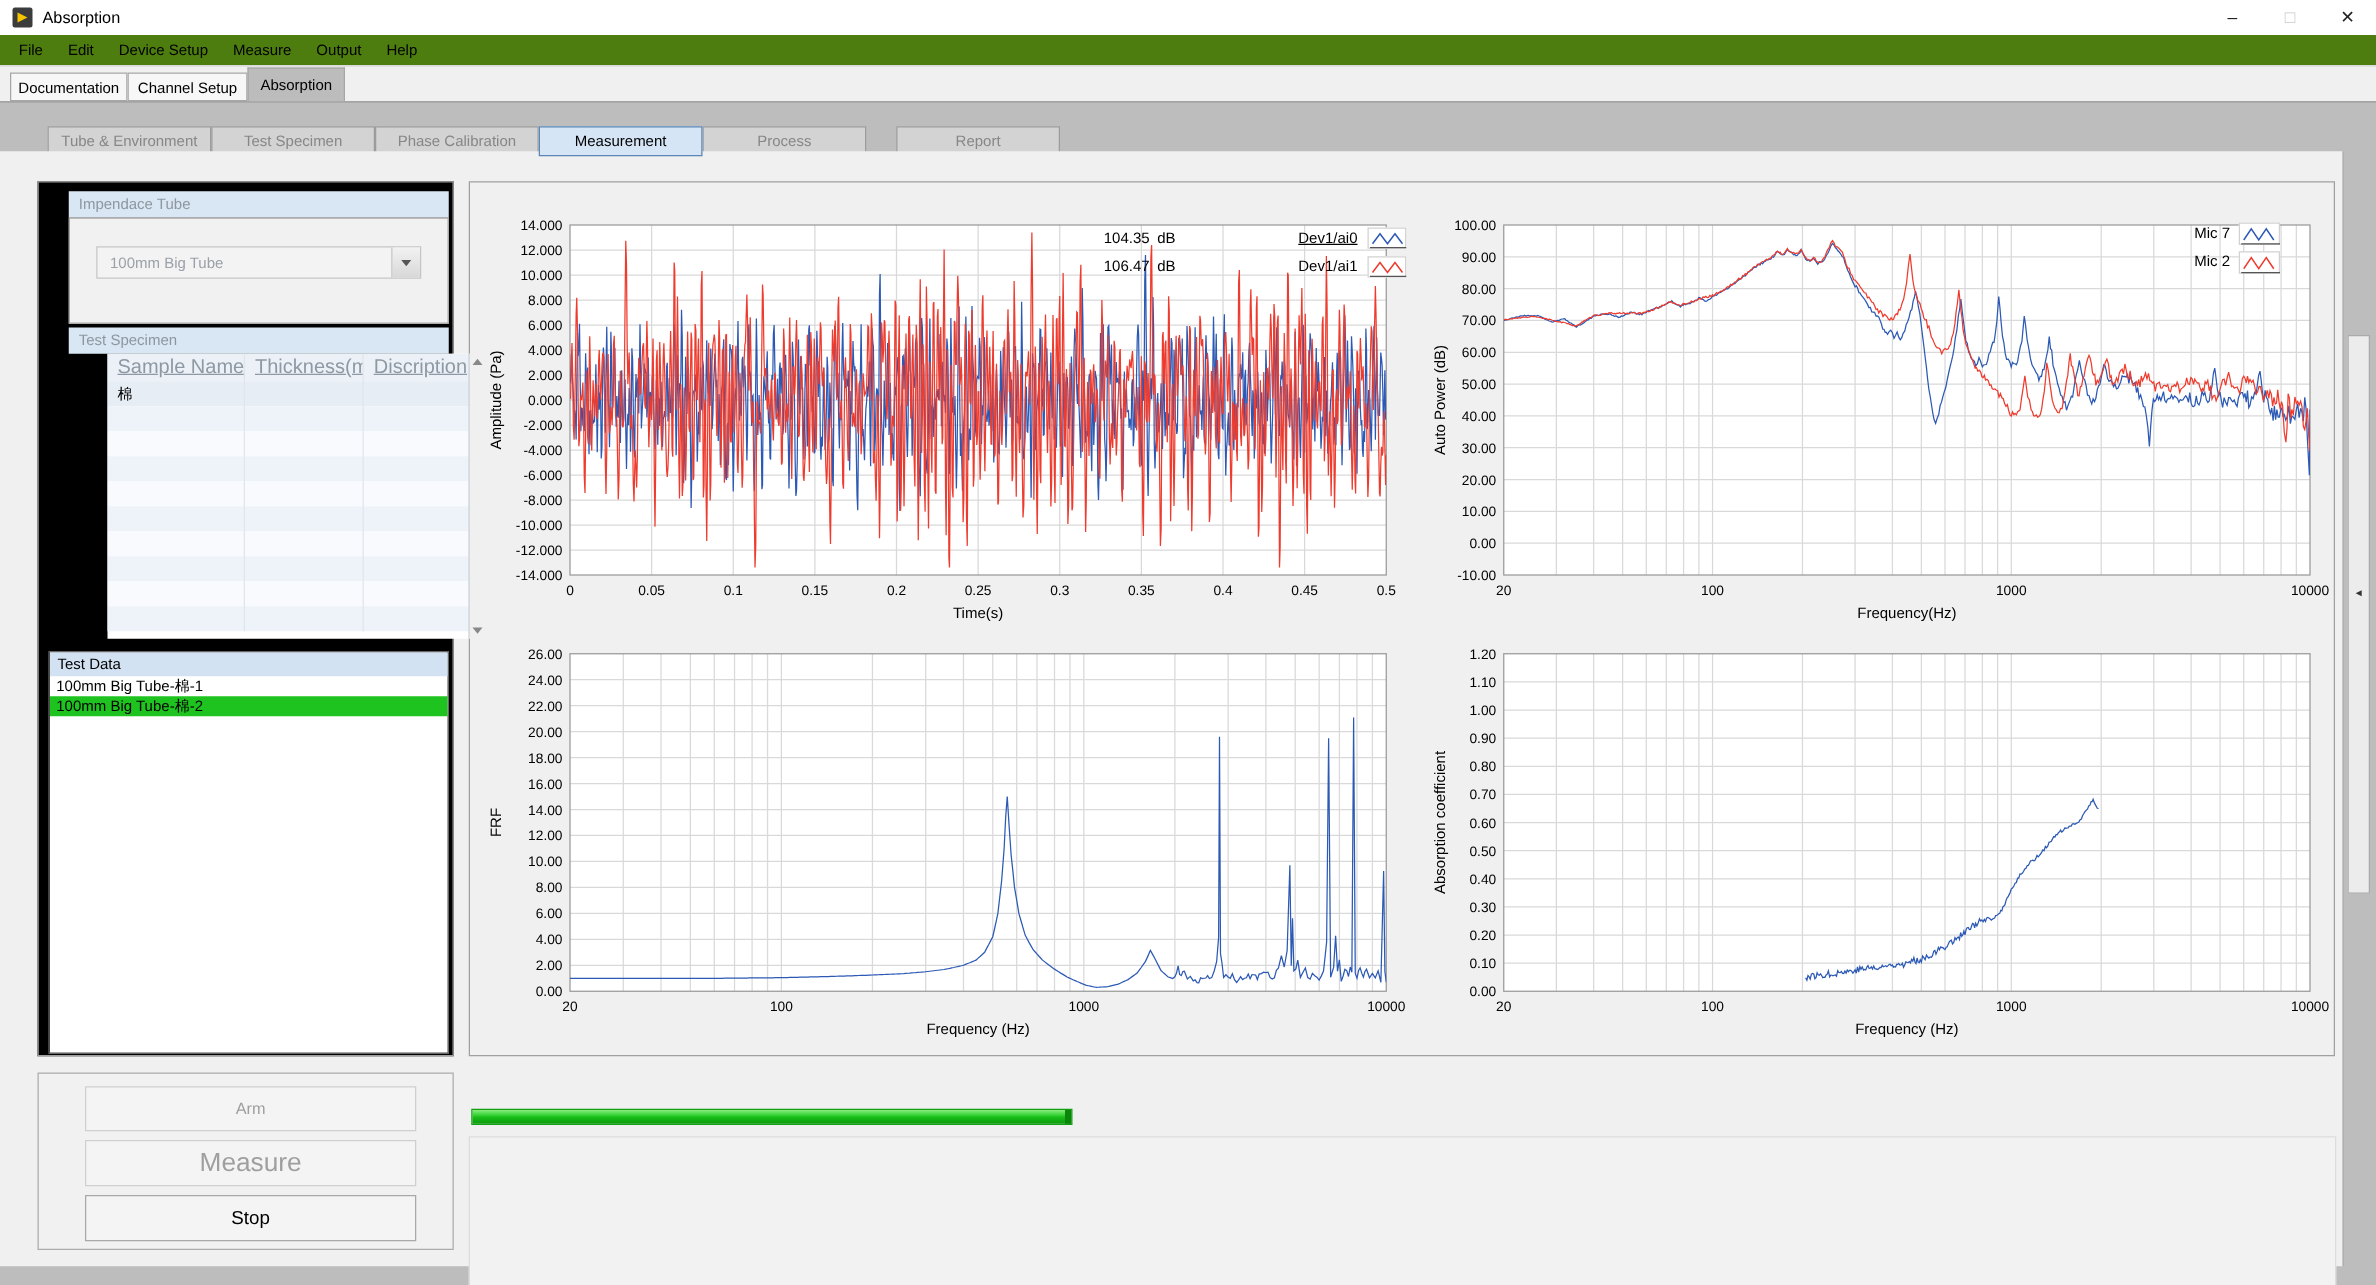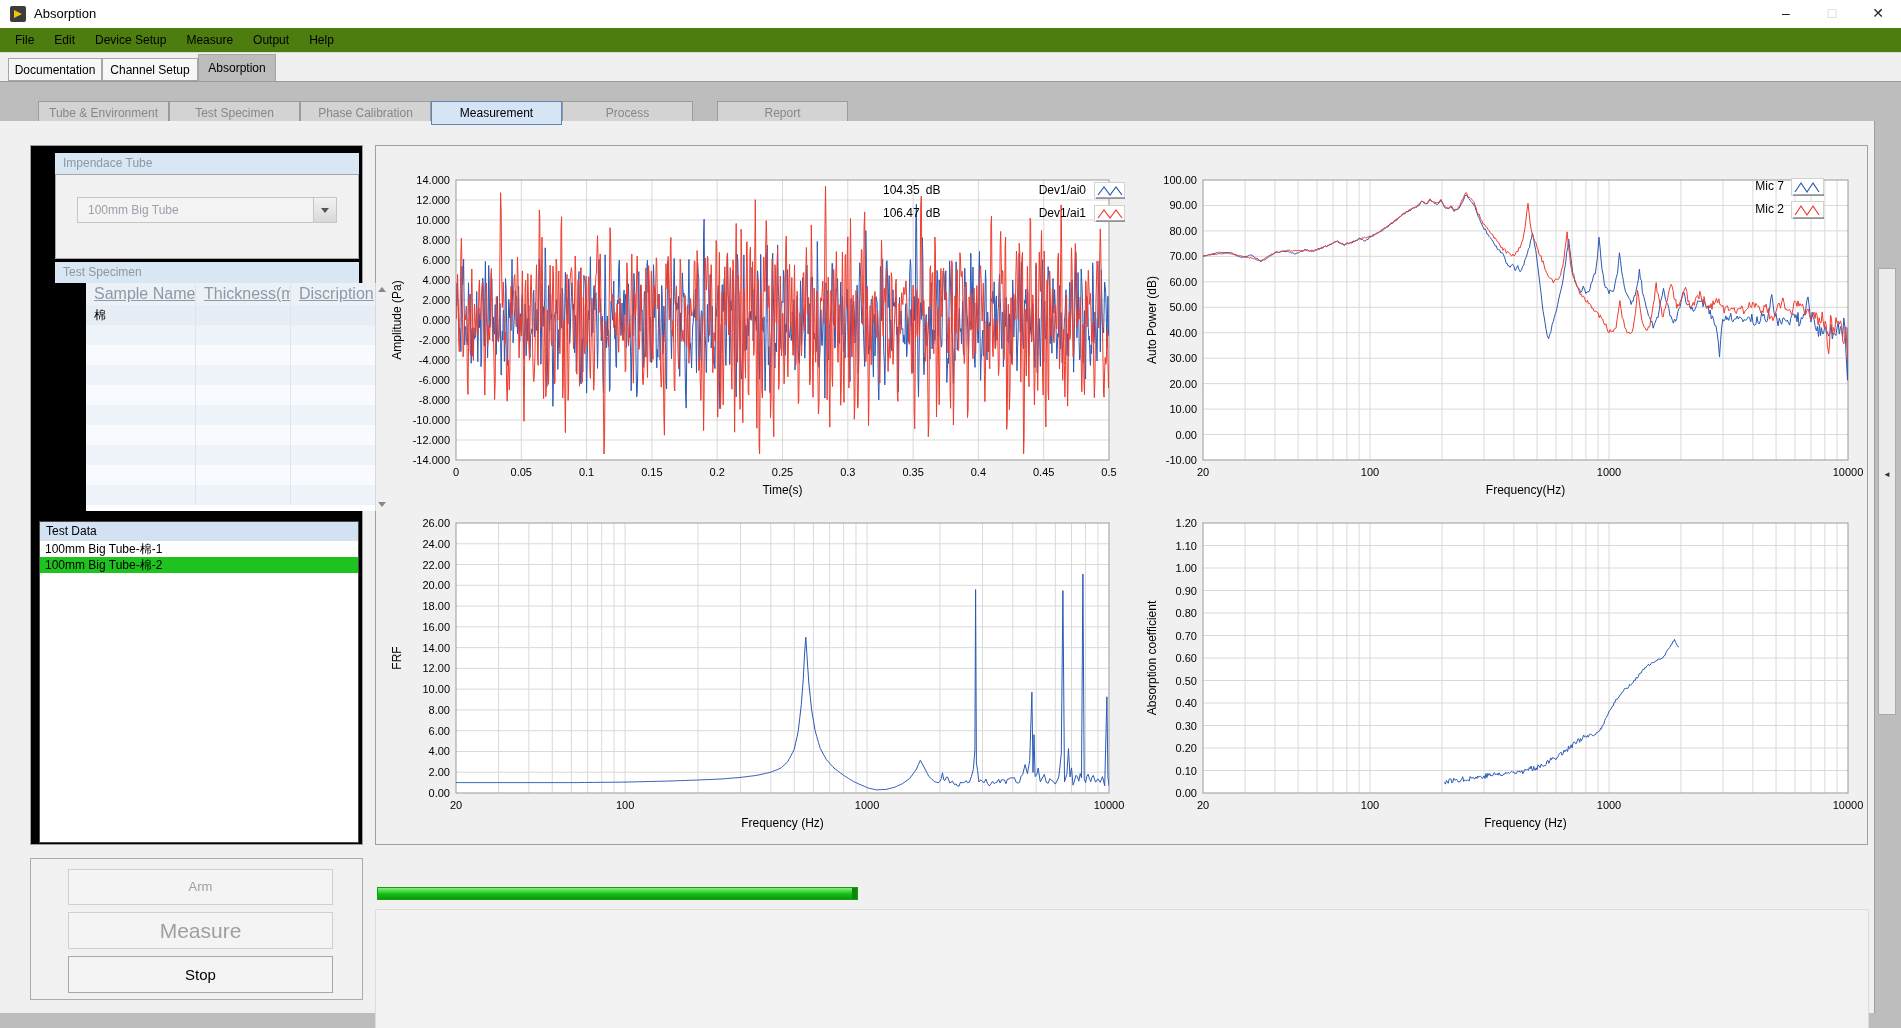--- a/index.html
+++ b/index.html
@@ -241,21 +241,21 @@
             <text x="396.5" y="323" text-anchor="middle" font-size="11" fill="#000">0.25</text>
             <text x="461.80000000000007" y="323" text-anchor="middle" font-size="11" fill="#000">0.3</text>
             <text x="527.1" y="323" text-anchor="middle" font-size="11" fill="#000">0.35</text>
             <text x="592.4" y="323" text-anchor="middle" font-size="11" fill="#000">0.4</text>
             <text x="657.7" y="323" text-anchor="middle" font-size="11" fill="#000">0.45</text>
             <text x="723" y="323" text-anchor="middle" font-size="11" fill="#000">0.5</text>
             <text x="396.5" y="341" text-anchor="middle" font-size="12" fill="#000">Time(s)</text>
             <text transform="translate(15,167) rotate(-90)" text-anchor="middle" font-size="12" fill="#000">Amplitude (Pa)</text>
             <polyline points="70.0,151.6 70.5,152.5 71.1,130.2 71.6,143.2 72.2,153.7 72.7,163.1 73.3,181.6 73.8,175.2 74.4,180.7 74.9,198.6 75.4,156.0 76.0,113.2 76.5,132.0 77.1,125.0 77.6,106.0 78.2,154.9 78.7,192.0 79.3,173.5 79.8,173.7 80.3,186.7 80.9,188.6 81.4,192.0 82.0,162.5 82.5,129.7 83.1,152.0 83.6,159.3 84.1,141.0 84.7,179.7 85.2,210.3 85.8,176.2 86.3,175.2 86.9,203.2 87.4,187.0 88.0,174.7 88.5,185.9 89.0,183.7 89.6,184.2 90.1,169.0 90.7,138.5 91.2,168.5 91.8,208.7 92.3,175.6 92.9,154.8 93.4,174.7 93.9,161.1 94.5,165.7 95.0,213.7 95.6,204.0 96.1,148.3 96.7,125.1 97.2,132.8 97.8,169.8 98.3,193.2 98.8,143.4 99.4,108.4 99.9,146.0 100.5,165.9 101.0,173.3 101.6,204.8 102.1,175.4 102.7,112.4 103.2,130.0 103.7,174.6 104.3,172.6 104.8,152.6 105.4,125.3 105.9,125.6 106.5,175.4 107.0,188.5 107.5,163.9 108.1,179.4 108.6,181.2 109.2,151.6 109.7,177.0 110.3,201.4 110.8,158.2 111.4,143.3 111.9,177.2 112.4,187.4 113.0,181.2 113.5,164.9 114.1,150.5 114.6,189.6 115.2,222.1 115.7,190.1 116.3,178.1 116.8,187.1 117.3,157.4 117.9,164.1 118.4,208.4 119.0,179.6 119.5,125.6 120.1,135.9 120.6,171.1 121.2,203.7 121.7,212.9 122.2,170.0 122.8,146.3 123.3,164.9 123.9,153.4 124.4,149.3 125.0,177.7 125.5,148.2 126.0,106.4 126.6,148.8 127.1,189.8 127.7,176.1 128.2,167.5 128.8,155.5 129.3,137.9 129.9,145.5 130.4,143.5 130.9,145.2 131.5,181.0 132.0,172.6 132.6,133.1 133.1,160.6 133.7,188.7 134.2,160.6 134.8,162.8 135.3,179.1 135.8,150.1 136.4,141.3 136.9,170.2 137.5,190.5 138.0,206.1 138.6,190.0 139.1,150.8 139.7,171.2 140.2,202.7 140.7,172.8 141.3,165.6 141.8,187.8 142.4,161.1 142.9,152.5 143.5,197.5 144.0,204.6 144.6,182.3 145.1,180.1 145.6,175.9 146.2,180.3 146.7,180.1 147.3,140.2 147.8,137.3 148.4,184.1 148.9,175.3 149.4,149.4 150.0,176.1 150.5,177.4 151.1,156.3 151.6,179.7 152.2,180.1 152.7,130.2 153.3,106.1 153.8,118.8 154.3,161.6 154.9,211.2 155.4,185.5 156.0,131.3 156.5,151.0 157.1,173.5 157.6,153.7 158.2,158.7 158.7,146.2 159.2,94.8 159.8,116.8 160.3,199.0 160.9,233.6 161.4,218.0 162.0,172.2 162.5,132.5 163.1,157.1 163.6,178.1 164.1,143.0 164.7,140.8 165.2,166.4 165.8,160.9 166.3,194.6 166.9,253.3 167.4,226.6 167.9,169.6 168.5,161.4 169.0,160.2 169.6,158.8 170.1,160.1 170.7,146.5 171.2,170.8 171.8,216.4 172.3,198.5 172.8,176.4 173.4,194.5 173.9,170.6 174.5,141.1 175.0,172.4 175.6,175.2 176.1,135.3 176.7,140.0 177.2,169.3 177.7,186.6 178.3,190.6 178.8,150.8 179.4,119.3 179.9,150.3 180.5,161.5 181.0,145.3 181.6,171.4 182.1,171.2 182.6,125.9 183.2,144.0 183.7,190.4 184.3,178.4 184.8,155.7 185.4,143.7 185.9,129.8 186.5,144.8 187.0,156.8 187.5,150.9 188.1,182.6 188.6,199.7 189.2,162.2 189.7,173.7 190.3,219.0 190.8,194.5 191.3,158.7 191.9,155.8 192.4,129.5 193.0,118.5 193.5,160.2 194.1,200.7 194.6,229.4 195.2,231.0 195.7,188.2 196.2,185.4 196.8,219.0 197.3,179.8 197.9,122.3 198.4,126.7 199.0,126.8 199.5,135.0 200.1,202.6 200.6,240.1 201.1,211.6 201.7,183.6 202.2,162.5 202.8,157.2 203.3,167.1 203.9,132.4 204.4,103.8 205.0,152.8 205.5,183.4 206.0,163.7 206.6,177.7 207.1,179.8 207.7,134.9 208.2,132.5 208.8,156.9 209.3,145.0 209.9,139.5 210.4,154.5 210.9,177.9 211.5,215.4 212.0,195.0 212.6,116.2 213.1,106.5 213.7,146.2 214.2,145.5 214.7,159.5 215.3,187.7 215.8,164.4 216.4,163.3 216.9,220.3 217.5,239.8 218.0,204.3 218.6,148.4 219.1,101.8 219.6,132.0 220.2,195.0 220.7,184.6 221.3,163.0 221.8,183.1 222.4,176.9 222.9,182.6 223.5,238.3 224.0,235.2 224.5,171.3 225.1,148.1 225.6,153.9 226.2,160.8 226.7,167.2 227.3,140.1 227.8,128.1 228.4,171.6 228.9,185.8 229.4,177.1 230.0,213.5 230.5,214.5 231.1,158.0 231.6,147.0 232.2,150.8 232.7,114.5 233.3,107.1 233.8,135.5 234.3,158.3 234.9,182.5 235.4,176.0 236.0,150.0 236.5,173.8 237.1,186.6 237.6,141.5 238.1,137.1 238.7,161.9 239.2,141.2 239.8,147.6 240.3,194.6 240.9,188.0 241.4,152.4 242.0,138.1 242.5,130.8 243.0,153.0 243.6,184.5 244.1,182.2 244.7,204.2 245.2,237.7 245.8,198.4 246.3,161.6 246.9,182.7 247.4,163.8 247.9,120.4 248.5,132.3 249.0,151.9 249.6,167.2 250.1,213.9 250.7,243.8 251.2,239.8 251.8,215.8 252.3,150.9 252.8,118.6 253.4,168.0 253.9,178.3 254.5,132.1 255.0,137.0 255.6,158.5 256.1,157.1 256.6,191.2 257.2,214.5 257.7,173.5 258.3,138.6 258.8,138.8 259.4,162.8 259.9,204.2 260.5,184.4 261.0,110.9 261.5,107.2 262.1,139.5 262.6,127.6 263.2,140.8 263.7,176.6 264.3,164.4 264.8,167.8 265.4,209.7 265.9,208.5 266.4,173.1 267.0,138.7 267.5,111.7 268.1,134.7 268.6,164.6 269.2,136.1 269.7,140.4 270.3,203.8 270.8,214.8 271.3,196.4 271.9,204.1 272.4,175.6 273.0,141.1 273.5,173.4 274.1,207.0 274.6,197.8 275.2,170.6 275.7,132.4 276.2,141.3 276.8,201.2 277.3,197.4 277.9,153.0 278.4,169.0 279.0,189.1 279.5,189.7 280.0,230.0 280.6,235.9 281.1,160.4 281.7,107.7 282.2,109.3 282.8,130.5 283.3,164.5 283.9,164.4 284.4,145.2 284.9,180.0 285.5,205.8 286.0,177.1 286.6,179.4 287.1,183.3 287.7,126.4 288.2,105.5 288.8,143.4 289.3,151.3 289.8,147.6 290.4,157.3 290.9,149.9 291.5,151.3 292.0,156.2 292.6,143.4 293.1,176.3 293.7,223.4 294.2,192.0 294.7,159.8 295.3,178.3 295.8,156.3 296.4,119.9 296.9,136.1 297.5,144.1 298.0,140.1 298.5,174.4 299.1,212.9 299.6,242.6 300.2,255.1 300.7,203.6 301.3,153.6 301.8,162.0 302.4,141.1 302.9,106.4 303.4,150.3 304.0,196.0 304.5,190.2 305.1,203.9 305.6,215.1 306.2,187.5 306.7,174.0 307.3,168.2 307.8,156.3 308.3,164.4 308.9,152.5 309.4,136.2 310.0,189.0 310.5,219.9 311.1,154.3 311.6,109.7 312.2,120.4 312.7,124.2 313.2,157.8 313.8,207.8 314.3,196.9 314.9,165.4 315.4,157.7 316.0,159.2 316.5,179.1 317.1,163.3 317.6,82.1 318.1,66.2 318.7,142.1 319.2,182.7 319.8,196.0 320.3,219.6 320.9,190.6 321.4,151.4 321.9,172.8 322.5,189.1 323.0,170.2 323.6,147.1 324.1,121.5 324.7,139.9 325.2,195.0 325.8,184.8 326.3,153.4 326.8,189.1 327.4,210.4 327.9,193.6 328.5,212.8 329.0,215.6 329.6,170.0 330.1,156.4 330.7,163.1 331.2,149.2 331.7,141.1 332.3,132.7 332.8,149.8 333.4,226.5 333.9,255.8 334.5,198.4 335.0,172.0 335.6,169.4 336.1,132.3 336.6,131.6 337.2,158.5 337.7,137.3 338.3,125.6 338.8,161.9 339.4,195.2 339.9,212.5 340.5,184.5 341.0,112.5 341.5,101.7 342.1,142.8 342.6,145.4 343.2,164.0 343.7,211.5 344.3,190.1 344.8,147.6 345.3,157.3 345.9,151.3 346.4,121.6 347.0,117.2 347.5,121.6 348.1,151.2 348.6,205.3 349.2,219.8 349.7,226.2 350.2,243.9 350.8,184.8 351.3,101.4 351.9,109.5 352.4,138.1 353.0,138.3 353.5,173.1 354.1,207.8 354.6,207.2 355.1,219.4 355.7,225.9 356.2,207.5 356.8,189.9 357.3,142.4 357.9,101.9 358.4,150.9 359.0,198.1 359.5,172.3 360.0,172.7 360.6,196.6 361.1,174.3 361.7,165.3 362.2,182.8 362.8,169.9 363.3,159.6 363.9,164.8 364.4,158.3 364.9,166.8 365.5,159.4 366.0,114.3 366.6,130.2 367.1,187.9 367.7,169.1 368.2,136.5 368.7,160.3 369.3,168.1 369.8,163.2 370.4,177.3 370.9,155.0 371.5,117.8 372.0,123.7 372.6,151.0 373.1,197.7 373.6,226.1 374.2,161.9 374.7,101.4 375.3,142.1 375.8,177.1 376.4,165.1 376.9,177.4 377.5,179.1 378.0,163.8 378.5,200.3 379.1,237.7 379.6,213.9 380.2,162.4 380.7,103.8 381.3,92.2 381.8,165.6 382.4,211.8 382.9,193.7 383.4,214.6 384.0,239.8 384.5,204.3 385.1,184.1 385.6,177.0 386.2,126.2 386.7,100.3 387.2,130.2 387.8,165.2 388.3,202.8 388.9,215.1 389.4,189.9 390.0,197.2 390.5,199.0 391.1,128.4 391.6,91.9 392.1,129.8 392.7,143.5 393.2,154.8 393.8,196.6 394.3,191.7 394.9,155.9 395.4,150.5 396.0,148.3 396.5,149.3 397.0,149.7 397.6,117.3 398.1,124.3 398.7,191.8 399.2,202.4 399.8,171.2 400.3,179.3 400.9,161.7 401.4,116.7 401.9,135.9 402.5,175.3 403.0,180.0 403.6,184.6 404.1,178.4 404.7,168.9 405.2,187.5 405.8,180.7 406.3,159.1 406.8,187.8 407.4,191.9 407.9,146.8 408.5,166.6 409.0,217.0 409.6,200.5 410.1,172.5 410.6,162.1 411.2,142.7 411.7,157.9 412.3,196.6 412.8,207.7 413.4,210.5 413.9,184.0 414.5,127.8 415.0,142.9 415.5,192.1 416.1,160.1 416.6,124.8 417.2,154.3 417.7,172.2 418.3,181.8 418.8,205.2 419.4,182.0 419.9,134.8 420.4,116.7 421.0,112.3 421.5,141.1 422.1,180.9 422.6,160.1 423.2,150.6 423.7,202.8 424.3,198.2 424.8,136.7 425.3,124.7 425.9,128.5 426.4,123.9 427.0,158.0 427.5,185.6 428.1,179.9 428.6,185.6 429.2,186.3 429.7,185.4 430.2,198.6 430.8,153.6 431.3,88.5 431.9,131.7 432.4,209.4 433.0,214.4 433.5,206.7 434.0,196.5 434.6,156.6 435.1,156.8 435.7,192.1 436.2,192.6 436.8,176.1 437.3,155.0 437.9,146.7 438.4,204.7 438.9,245.1 439.5,181.9 440.0,129.7 440.6,140.9 441.1,137.6 441.7,153.0 442.2,205.6 442.8,207.1 443.3,175.9 443.8,170.9 444.4,164.1 444.9,159.1 445.5,151.0 446.0,110.3 446.6,110.7 447.1,167.1 447.7,171.9 448.2,157.8 448.7,195.1 449.3,194.7 449.8,145.5 450.4,136.5 450.9,137.6 451.5,125.6 452.0,145.9 452.5,169.5 453.1,179.1 453.6,190.3 454.2,160.5 454.7,129.1 455.3,166.1 455.8,181.6 456.4,143.5 456.9,159.5 457.4,198.5 458.0,187.8 458.5,190.1 459.1,205.1 459.6,178.9 460.2,152.5 460.7,141.0 461.3,136.3 461.8,173.6 462.3,204.1 462.9,190.2 463.4,208.9 464.0,228.5 464.5,174.0 465.1,145.5 465.6,182.4 466.2,180.5 466.7,152.9 467.2,152.5 467.8,148.5 468.3,159.0 468.9,190.0 469.4,187.0 470.0,174.7 470.5,166.9 471.1,132.2 471.6,146.7 472.1,219.8 472.7,208.1 473.2,129.7 473.8,109.8 474.3,117.5 474.9,123.0 475.4,157.1 475.9,170.2 476.5,154.3 477.0,165.7 477.6,182.8 478.1,198.2 478.7,213.4 479.2,156.1 479.8,77.5 480.3,103.0 480.8,156.1 481.4,153.4 481.9,170.6 482.5,201.1 483.0,192.2 483.6,192.3 484.1,196.2 484.7,166.4 485.2,148.2 485.7,146.1 486.3,152.5 486.8,202.6 487.4,223.9 487.9,169.8 488.5,161.0 489.0,203.0 489.6,182.2 490.1,143.7 490.6,147.3 491.2,149.7 491.7,175.5 492.3,233.4 492.8,246.9 493.4,217.1 493.9,170.8 494.4,113.5 495.0,119.0 495.5,167.6 496.1,142.5 496.6,106.4 497.2,153.4 497.7,197.7 498.3,209.0 498.8,231.9 499.3,209.8 499.9,141.1 500.4,108.7 501.0,107.6 501.5,124.3 502.1,154.5 502.6,140.1 503.2,122.6 503.7,171.2 504.2,194.8 504.8,166.9 505.3,183.3 505.9,198.2 506.4,154.1 507.0,136.7 507.5,153.2 508.1,149.4 508.6,152.1 509.1,154.3 509.7,143.8 510.2,164.7 510.8,182.0 511.3,173.9 511.9,210.9 512.4,238.7 513.0,180.2 513.5,144.3 514.0,171.7 514.6,168.9 515.1,158.0 515.7,176.3 516.2,176.3 516.8,175.6 517.3,189.4 517.8,182.0 518.4,184.6 518.9,191.2 519.5,153.8 520.0,150.5 520.6,203.9 521.1,198.5 521.7,164.7 522.2,187.4 522.7,189.2 523.3,142.6 523.8,117.5 524.4,106.6 524.9,114.7 525.5,164.3 526.0,196.3 526.6,205.6 527.1,219.6 527.6,185.9 528.2,143.5 528.7,167.5 529.3,156.0 529.8,71.5 530.4,51.1 530.9,107.4 531.5,164.5 532.0,222.8 532.5,243.8 533.1,203.0 533.6,171.8 534.2,159.6 534.7,149.6 535.3,166.4 535.8,148.2 536.4,84.7 536.9,110.3 537.4,202.2 538.0,221.7 538.5,203.4 539.1,198.5 539.6,170.9 540.2,161.5 540.7,189.3 541.2,192.9 541.8,184.2 542.3,176.6 542.9,153.7 543.4,171.5 544.0,206.1 544.5,164.6 545.1,129.5 545.6,175.1 546.1,195.9 546.7,176.6 547.2,188.1 547.8,191.1 548.3,177.4 548.9,187.4 549.4,180.6 550.0,154.1 550.5,141.5 551.0,117.4 551.6,121.5 552.1,181.9 552.7,183.3 553.2,126.8 553.8,140.9 554.3,185.2 554.9,186.3 555.4,194.2 555.9,191.4 556.5,144.7 557.0,118.3 557.6,119.3 558.1,123.3 558.7,146.7 559.2,143.3 559.8,117.8 560.3,165.6 560.8,229.5 561.4,216.4 561.9,205.3 562.5,210.4 563.0,156.6 563.6,107.9 564.1,118.9 564.6,134.8 565.2,155.3 565.7,179.8 566.3,179.9 566.8,200.7 567.4,230.5 567.9,207.7 568.5,195.3 569.0,207.6 569.5,155.5 570.1,108.8 570.6,155.3 571.2,196.8 571.7,189.2 572.3,185.0 572.8,169.0 573.4,155.3 573.9,174.5 574.4,178.6 575.0,175.5 575.5,191.0 576.1,168.5 576.6,148.1 577.2,195.2 577.7,201.5 578.3,134.3 578.8,115.2 579.3,134.1 579.9,129.2 580.4,140.9 581.0,161.3 581.5,167.1 582.1,191.2 582.6,199.4 583.1,173.9 583.7,168.8 584.2,147.2 584.8,100.2 585.3,127.3 585.9,176.4 586.4,141.5 587.0,114.0 587.5,154.5 588.0,189.6 588.6,210.5 589.1,214.4 589.7,173.7 590.2,149.8 590.8,164.3 591.3,170.6 591.9,189.4 592.4,190.0 592.9,119.8 593.5,98.4 594.0,181.8 594.6,227.4 595.1,207.9 595.7,200.3 596.2,186.4 596.8,177.0 597.3,202.7 597.8,203.1 598.4,171.6 598.9,147.4 599.5,117.0 600.0,128.6 600.6,199.1 601.1,206.9 601.7,159.1 602.2,174.2 602.7,198.8 603.3,173.9 603.8,169.1 604.4,172.9 604.9,149.9 605.5,145.8 606.0,148.1 606.5,138.5 607.1,150.5 607.6,147.0 608.2,128.8 608.7,168.1 609.3,195.2 609.8,148.9 610.4,142.9 610.9,187.1 611.4,181.1 612.0,158.4 612.5,153.0 613.1,128.4 613.6,121.4 614.2,144.7 614.7,157.9 615.3,182.7 615.8,195.7 616.3,159.2 616.9,163.6 617.4,213.9 618.0,196.1 618.5,158.0 619.1,173.8 619.6,168.7 620.2,144.5 620.7,164.4 621.2,185.1 621.8,187.6 622.3,189.6 622.9,166.4 623.4,160.9 624.0,200.0 624.5,202.3 625.0,186.4 625.6,209.9 626.1,188.3 626.7,127.1 627.2,142.8 627.8,184.0 628.3,168.8 628.9,148.2 629.4,140.6 629.9,146.5 630.5,192.3 631.0,217.8 631.6,194.9 632.1,180.0 632.7,146.6 633.2,100.3 633.8,134.0 634.3,178.7 634.8,136.4 635.4,108.9 635.9,147.6 636.5,175.2 637.0,190.8 637.6,195.8 638.1,164.1 638.7,147.2 639.2,150.5 639.7,136.3 640.3,149.1 640.8,168.6 641.4,135.6 641.9,140.3 642.5,204.6 643.0,200.9 643.6,154.5 644.1,161.5 644.6,178.8 645.2,182.3 645.7,188.9 646.3,166.7 646.8,150.6 647.4,176.8 647.9,189.3 648.4,197.6 649.0,214.5 649.5,165.6 650.1,112.4 650.6,165.0 651.2,219.8 651.7,194.6 652.3,170.9 652.8,165.8 653.3,165.6 653.9,198.6 654.4,213.4 655.0,179.9 655.5,150.1 656.1,118.3 656.6,106.8 657.2,170.5 657.7,208.9 658.2,159.8 658.8,148.1 659.3,185.9 659.9,181.6 660.4,169.8 661.0,169.2 661.5,136.4 662.1,113.6 662.6,119.9 663.1,127.5 663.7,162.6 664.2,190.6 664.8,165.5 665.3,169.5 665.9,200.2 666.4,162.0 667.0,125.5 667.5,155.7 668.0,160.1 668.6,136.6 669.1,149.0 669.7,165.1 670.2,180.7 670.8,206.0 671.3,196.2 671.8,180.5 672.4,184.1 672.9,150.9 673.5,132.7 674.0,183.8 674.6,195.9 675.1,159.5 675.7,179.7 676.2,209.8 676.7,194.0 677.3,188.8 677.8,186.7 678.4,167.9 678.9,164.0 679.5,149.5 680.0,136.8 680.6,178.1 681.1,202.5 681.6,180.8 682.2,196.5 682.7,203.1 683.3,144.8 683.8,129.3 684.4,167.6 684.9,161.6 685.5,134.6 686.0,127.1 686.5,133.9 687.1,180.5 687.6,219.2 688.2,190.5 688.7,159.6 689.3,140.2 689.8,99.3 690.4,118.5 690.9,184.8 691.4,167.5 692.0,119.5 692.5,145.7 693.1,188.6 693.6,207.0 694.2,204.4 694.7,155.8 695.2,116.0 695.8,128.5 696.3,140.8 696.9,166.2 697.4,209.7 698.0,188.8 698.5,157.6 699.1,205.1 699.6,226.0 700.1,171.6 700.7,143.5 701.2,146.5 701.8,149.4 702.3,174.5 702.9,187.1 703.4,183.1 704.0,206.9 704.5,212.5 705.0,191.9 705.6,200.6 706.1,176.4 706.7,109.8 707.2,126.4 707.8,190.4 708.3,184.0 708.9,159.1 709.4,162.9 709.9,167.6 710.5,191.9 711.0,208.0 711.6,173.7 712.1,144.5 712.7,128.6 713.2,107.8 713.7,147.0 714.3,198.8 714.8,157.4 715.4,116.9 715.9,155.4 716.5,179.6 717.0,175.1 717.6,179.8 718.1,156.9 718.6,129.0 719.2,134.1 719.7,139.4 720.3,161.8 720.8,194.9 721.4,168.0 721.9,143.2 722.5,181.6 723.0,182.9" fill="none" stroke="#2b59b5" stroke-width="1" clip-path="url(#clip-chart-time)"></polyline>
             <polyline points="70.0,165.0 70.5,165.5 71.1,134.8 71.6,121.4 72.2,149.4 72.7,188.2 73.3,198.7 73.8,175.4 74.4,135.7 74.9,98.6 75.4,85.2 76.0,112.4 76.5,166.6 77.1,203.9 77.6,198.1 78.2,172.7 78.7,163.4 79.3,166.9 79.8,160.2 80.3,153.0 80.9,178.7 81.4,227.7 82.0,241.4 82.5,194.5 83.1,143.3 83.6,151.5 84.1,196.7 84.7,202.2 85.2,152.1 85.8,116.0 86.3,145.4 86.9,199.0 87.4,207.4 88.0,172.2 88.5,151.2 89.0,166.3 89.6,180.2 90.1,167.3 90.7,153.8 91.2,166.2 91.8,182.3 92.3,168.0 92.9,135.8 93.4,127.0 93.9,148.9 94.5,166.6 95.0,158.2 95.6,139.5 96.1,130.3 96.7,129.7 97.2,138.1 97.8,169.9 98.3,219.3 98.8,242.1 99.4,207.0 99.9,148.2 100.5,130.2 101.0,162.7 101.6,193.6 102.1,188.3 102.7,172.7 103.2,178.7 103.7,186.9 104.3,162.9 104.8,122.6 105.4,115.6 105.9,149.4 106.5,179.4 107.0,180.5 107.5,183.4 108.1,215.5 108.6,246.5 109.2,230.3 109.7,177.5 110.3,143.6 110.8,153.1 111.4,177.2 111.9,187.7 112.4,188.9 113.0,183.3 113.5,149.8 114.1,85.8 114.6,39.7 115.2,59.0 115.7,120.0 116.3,154.4 116.8,141.7 117.3,129.1 117.9,153.3 118.4,186.8 119.0,190.2 119.5,179.0 120.1,195.0 120.6,233.6 121.2,248.2 121.7,225.6 122.2,207.2 122.8,221.3 123.3,236.9 123.9,212.3 124.4,161.3 125.0,133.3 125.5,144.0 126.0,162.3 126.6,161.8 127.1,148.3 127.7,135.2 128.2,124.3 128.8,121.6 129.3,140.5 129.9,170.8 130.4,174.0 130.9,136.7 131.5,103.9 132.0,124.6 132.6,179.6 133.1,204.8 133.7,183.3 134.2,163.6 134.8,175.8 135.3,183.0 135.8,150.0 136.4,117.9 136.9,152.4 137.5,234.4 138.0,268.3 138.6,211.3 139.1,135.3 139.7,127.3 140.2,173.1 140.7,190.6 141.3,153.2 141.8,120.6 142.4,143.9 142.9,193.5 143.5,207.3 144.0,173.7 144.6,133.5 145.1,121.7 145.6,138.3 146.2,168.4 146.7,200.5 147.3,223.2 147.8,228.6 148.4,220.3 148.9,204.1 149.4,174.6 150.0,133.0 150.5,111.8 151.1,145.0 151.6,205.0 152.2,212.4 152.7,137.4 153.3,57.0 153.8,63.9 154.3,138.9 154.9,174.7 155.4,128.7 156.0,84.2 156.5,126.9 157.1,216.7 157.6,245.7 158.2,194.4 158.7,154.5 159.2,189.0 159.8,243.7 160.3,236.2 160.9,179.6 161.4,157.1 162.0,196.1 162.5,231.4 163.1,203.1 163.6,139.1 164.1,112.2 164.7,144.5 165.2,188.9 165.8,192.6 166.3,152.8 166.9,113.1 167.4,118.9 167.9,174.4 168.5,231.0 169.0,228.9 169.6,165.0 170.1,106.2 170.7,111.5 171.2,155.9 171.8,166.9 172.3,132.2 172.8,117.9 173.4,161.7 173.9,200.7 174.5,159.5 175.0,75.5 175.6,63.8 176.1,155.3 176.7,245.0 177.2,235.6 177.7,171.2 178.3,166.7 178.8,237.5 179.4,279.7 179.9,224.1 180.5,135.6 181.0,121.3 181.6,188.4 182.1,247.4 182.6,235.0 183.2,178.2 183.7,135.6 184.3,123.0 184.8,119.6 185.4,114.7 185.9,118.9 186.5,141.4 187.0,174.2 187.5,195.7 188.1,184.5 188.6,141.0 189.2,103.0 189.7,118.0 190.3,180.5 190.8,221.2 191.3,189.2 191.9,128.2 192.4,126.1 193.0,191.4 193.5,233.2 194.1,187.9 194.6,114.9 195.2,114.7 195.7,185.6 196.2,229.3 196.8,194.3 197.3,144.5 197.9,154.7 198.4,199.7 199.0,200.9 199.5,151.4 200.1,123.1 200.6,154.3 201.1,193.1 201.7,179.3 202.2,133.7 202.8,123.6 203.3,167.8 203.9,217.5 204.4,225.4 205.0,194.8 205.5,159.2 206.0,145.2 206.6,162.8 207.1,204.0 207.7,237.2 208.2,228.0 208.8,179.6 209.3,135.3 209.9,122.8 210.4,120.5 210.9,100.9 211.5,82.7 212.0,102.7 212.6,146.9 213.1,159.5 213.7,125.7 214.2,100.8 214.7,129.0 215.3,176.4 215.8,185.4 216.4,168.1 216.9,189.4 217.5,261.0 218.0,301.0 218.6,283.7 219.1,211.1 219.6,168.0 220.2,172.2 220.7,184.9 221.3,184.2 221.8,186.6 222.4,193.7 222.9,174.5 223.5,119.8 224.0,74.7 224.5,82.8 225.1,124.8 225.6,148.4 226.2,142.8 226.7,141.5 227.3,160.4 227.8,174.5 228.4,167.1 228.9,159.4 229.4,170.8 230.0,182.3 230.5,169.8 231.1,150.5 231.6,159.6 232.2,190.2 232.7,199.3 233.3,172.3 233.8,145.2 234.3,149.5 234.9,170.5 235.4,179.6 236.0,178.7 236.5,184.0 237.1,187.8 237.6,174.7 238.1,162.3 238.7,181.9 239.2,218.7 239.8,216.9 240.3,160.9 240.9,109.8 241.4,120.6 242.0,170.0 242.5,193.1 243.0,178.2 243.6,169.9 244.1,184.3 244.7,179.8 245.2,134.9 245.8,101.0 246.3,133.8 246.9,204.3 247.4,230.1 247.9,188.3 248.5,140.8 249.0,140.7 249.6,163.0 250.1,154.9 250.7,118.7 251.2,103.1 251.8,130.5 252.3,173.0 252.8,196.6 253.4,194.9 253.9,176.1 254.5,149.0 255.0,131.7 255.6,147.0 256.1,190.9 256.6,227.2 257.2,231.7 257.7,219.4 258.3,209.9 258.8,190.7 259.4,148.0 259.9,114.9 260.5,138.9 261.0,202.1 261.5,224.6 262.1,172.2 262.6,112.7 263.2,125.6 263.7,188.3 264.3,209.0 264.8,160.9 265.4,117.9 265.9,143.1 266.4,198.1 267.0,206.3 267.5,163.6 268.1,132.6 268.6,142.6 269.2,154.3 269.7,133.3 270.3,104.8 270.8,109.5 271.3,139.7 271.9,155.9 272.4,147.3 273.0,141.2 273.5,158.3 274.1,190.1 274.6,219.1 275.2,234.2 275.7,227.0 276.2,199.5 276.8,181.6 277.3,208.3 277.9,263.9 278.4,282.2 279.0,226.6 279.5,145.1 280.0,110.7 280.6,127.1 281.1,136.1 281.7,113.8 282.2,103.4 282.8,135.3 283.3,166.8 283.9,144.8 284.4,93.1 284.9,84.4 285.5,134.3 286.0,181.3 286.6,181.0 287.1,167.5 287.7,190.5 288.2,233.3 288.8,238.0 289.3,192.3 289.8,143.9 290.4,132.8 290.9,150.7 291.5,174.7 292.0,198.9 292.6,215.7 293.1,200.9 293.7,150.2 294.2,106.2 294.7,113.7 295.3,158.6 295.8,188.3 296.4,184.1 296.9,177.2 297.5,186.8 298.0,188.7 298.5,164.3 299.1,142.5 299.6,158.0 300.2,191.5 300.7,194.4 301.3,164.7 301.8,151.9 302.4,179.9 302.9,210.3 303.4,200.3 304.0,164.2 304.5,145.6 305.1,153.7 305.6,163.1 306.2,161.9 306.7,160.6 307.3,157.6 307.8,136.7 308.3,107.8 308.9,108.6 309.4,144.9 310.0,167.6 310.5,139.2 311.1,97.6 311.6,108.6 312.2,170.7 312.7,217.6 313.2,216.1 313.8,207.5 314.3,229.0 314.9,247.5 315.4,215.8 316.0,162.5 316.5,164.0 317.1,229.9 317.6,277.6 318.1,240.2 318.7,154.2 319.2,105.0 319.8,116.1 320.3,137.0 320.9,126.7 321.4,103.2 321.9,104.7 322.5,136.0 323.0,170.5 323.6,182.3 324.1,164.0 324.7,129.6 325.2,111.7 325.8,136.9 326.3,189.5 326.8,219.6 327.4,204.4 327.9,179.6 328.5,182.5 329.0,188.1 329.6,148.5 330.1,87.5 330.7,91.3 331.2,183.1 331.7,264.2 332.3,234.2 332.8,134.2 333.4,99.3 333.9,174.7 334.5,255.5 335.0,237.3 335.6,159.6 336.1,139.3 336.6,201.7 337.2,251.9 337.7,216.2 338.3,140.3 338.8,113.8 339.4,147.1 339.9,172.0 340.5,145.5 341.0,102.6 341.5,99.9 342.1,142.2 342.6,181.9 343.2,177.1 343.7,137.4 344.3,114.6 344.8,148.4 345.3,213.7 345.9,236.2 346.4,179.3 347.0,106.9 347.5,118.2 348.1,214.7 348.6,279.2 349.2,221.6 349.7,105.8 350.2,70.5 350.8,143.5 351.3,209.3 351.9,180.7 352.4,122.7 353.0,146.6 353.5,234.0 354.1,256.3 354.6,166.2 355.1,76.2 355.7,106.0 356.2,217.1 356.8,269.7 357.3,211.7 357.9,136.3 358.4,142.5 359.0,205.6 359.5,225.2 360.0,163.8 360.6,90.0 361.1,88.7 361.7,163.9 362.2,239.6 362.8,242.0 363.3,171.7 363.9,100.4 364.4,94.3 364.9,140.8 365.5,167.3 366.0,138.9 366.6,108.6 367.1,140.4 367.7,202.4 368.2,197.4 368.7,108.3 369.3,46.7 369.8,109.9 370.4,235.9 370.9,275.2 371.5,195.1 372.0,126.6 372.6,180.9 373.1,292.9 373.6,301.0 374.2,221.5 374.7,138.8 375.3,162.8 375.8,236.9 376.4,245.0 376.9,171.2 377.5,103.9 378.0,104.9 378.5,138.4 379.1,138.3 379.6,98.3 380.2,67.6 380.7,81.7 381.3,124.8 381.8,154.9 382.4,150.0 382.9,132.7 383.4,148.4 384.0,210.0 384.5,264.8 385.1,244.3 385.6,158.3 386.2,106.1 386.7,159.7 387.2,260.6 387.8,283.7 388.3,199.3 388.9,111.6 389.4,114.6 390.0,168.2 390.5,170.4 391.1,114.3 391.6,95.0 392.1,161.0 392.7,236.4 393.2,228.5 393.8,158.1 394.3,123.0 394.9,159.1 395.4,202.9 396.0,195.0 396.5,160.5 397.0,160.4 397.6,201.1 398.1,230.8 398.7,208.6 399.2,147.1 399.8,91.8 400.3,83.2 400.9,130.0 401.4,197.0 401.9,223.9 402.5,184.5 403.0,124.1 403.6,111.4 404.1,149.8 404.7,175.2 405.2,151.3 405.8,124.5 406.3,150.7 406.8,202.0 407.4,202.3 407.9,145.5 408.5,111.9 409.0,152.7 409.6,212.4 410.1,209.6 410.6,156.1 411.2,138.1 411.7,190.6 412.3,250.6 412.8,248.4 413.4,196.4 413.9,159.7 414.5,168.0 415.0,194.4 415.5,202.9 416.1,184.3 416.6,150.0 417.2,120.4 417.7,119.5 418.3,150.6 418.8,178.1 419.4,161.4 419.9,114.2 420.4,94.5 421.0,125.6 421.5,161.0 422.1,157.2 422.6,144.4 423.2,176.8 423.7,231.9 424.3,226.4 424.8,141.5 425.3,71.9 425.9,105.9 426.4,202.6 427.0,244.3 427.5,194.1 428.1,135.1 428.6,145.5 429.2,196.7 429.7,209.3 430.2,168.9 430.8,138.1 431.3,164.0 431.9,223.3 432.4,260.9 433.0,251.7 433.5,210.8 434.0,167.7 434.6,144.9 435.1,144.8 435.7,148.1 436.2,138.0 436.8,128.0 437.3,143.8 437.9,170.5 438.4,153.4 438.9,79.6 439.5,33.0 440.0,73.7 440.6,188.9 441.1,246.7 441.7,194.0 442.2,124.2 442.8,148.7 443.3,240.2 443.8,274.1 444.4,207.7 444.9,137.4 445.5,155.8 446.0,223.0 446.6,233.5 447.1,169.5 447.7,116.4 448.2,133.4 448.7,175.9 449.3,171.4 449.8,123.5 450.4,98.6 450.9,132.3 451.5,188.0 452.0,209.3 452.5,184.1 453.1,151.7 453.6,158.1 454.2,208.1 454.7,252.2 455.3,232.4 455.8,154.3 456.4,99.0 456.9,134.0 457.4,220.3 458.0,249.4 458.5,182.4 459.1,102.9 459.6,101.5 460.2,150.5 460.7,154.3 461.3,100.8 461.8,83.9 462.3,156.1 462.9,234.9 463.4,212.5 464.0,113.4 464.5,65.5 465.1,124.4 465.6,203.5 466.2,204.1 466.7,150.7 467.2,142.2 467.8,206.4 468.3,266.2 468.9,250.3 469.4,181.5 470.0,137.5 470.5,157.5 471.1,213.8 471.6,255.2 472.1,252.8 472.7,214.1 473.2,170.2 473.8,147.0 474.3,139.3 474.9,122.4 475.4,96.5 475.9,97.1 476.5,138.5 477.0,171.9 477.6,141.0 478.1,72.7 478.7,58.9 479.2,131.7 479.8,208.6 480.3,201.0 480.8,140.2 481.4,133.3 481.9,208.0 482.5,272.6 483.0,248.0 483.6,176.5 484.1,152.7 484.7,188.7 485.2,211.8 485.7,181.7 486.3,142.7 486.8,144.9 487.4,169.6 487.9,169.2 488.5,145.0 489.0,138.4 489.6,162.5 490.1,185.0 490.6,180.5 491.2,162.9 491.7,158.1 492.3,172.4 492.8,198.0 493.4,224.1 493.9,229.9 494.4,193.0 495.0,126.9 495.5,87.1 496.1,110.7 496.6,164.0 497.2,183.3 497.7,158.1 498.3,135.4 498.8,142.1 499.3,149.0 499.9,130.1 500.4,114.9 501.0,143.8 501.5,197.0 502.1,218.5 502.6,199.1 503.2,185.6 503.7,200.8 504.2,205.3 504.8,166.1 505.3,119.7 505.9,124.8 506.4,175.8 507.0,211.4 507.5,201.7 508.1,177.2 508.6,165.9 509.1,153.7 509.7,129.3 510.2,126.2 510.8,174.6 511.3,238.1 511.9,248.3 512.4,197.7 513.0,150.5 513.5,154.1 514.0,180.7 514.6,180.5 515.1,154.4 515.7,139.7 516.2,146.9 516.8,151.5 517.3,141.8 517.8,134.4 518.4,139.3 518.9,141.5 519.5,132.2 520.0,127.8 520.6,142.0 521.1,161.0 521.7,167.9 522.2,171.5 522.7,184.3 523.3,191.3 523.8,174.5 524.4,156.6 524.9,175.8 525.5,217.9 526.0,220.8 526.6,168.5 527.1,132.1 527.6,176.7 528.2,258.8 528.7,275.8 529.3,205.5 529.8,135.9 530.4,139.8 530.9,181.2 531.5,185.0 532.0,152.3 532.5,145.4 533.1,177.2 533.6,184.5 534.2,126.2 534.7,53.1 535.3,43.1 535.8,98.8 536.4,153.8 536.9,162.8 537.4,146.9 538.0,148.0 538.5,174.5 539.1,202.4 539.6,208.3 540.2,189.7 540.7,169.0 541.2,180.2 541.8,233.0 542.3,283.8 542.9,270.1 543.4,189.5 544.0,116.3 544.5,112.7 545.1,149.4 545.6,154.2 546.1,122.3 546.7,119.5 547.2,169.1 547.8,200.7 548.3,154.0 548.9,84.0 549.4,96.2 550.0,193.7 550.5,264.0 551.0,231.8 551.6,159.8 552.1,154.1 552.7,216.3 553.2,251.7 553.8,207.5 554.3,137.1 554.9,115.6 555.4,142.8 555.9,163.8 556.5,150.4 557.0,124.6 557.6,115.1 558.1,124.3 558.7,138.8 559.2,147.0 559.8,144.6 560.3,139.2 560.8,149.2 561.4,178.7 561.9,200.0 562.5,187.3 563.0,164.3 563.6,182.1 564.1,237.2 564.6,255.3 565.2,190.7 565.7,107.8 566.3,110.8 566.8,202.0 567.4,271.9 567.9,243.7 568.5,168.9 569.0,142.9 569.5,170.9 570.1,179.9 570.6,142.4 571.2,116.6 571.7,148.9 572.3,197.9 572.8,194.6 573.4,141.0 573.9,99.7 574.4,103.3 575.0,122.2 575.5,123.8 576.1,118.2 576.6,131.7 577.2,164.7 577.7,196.4 578.3,210.6 578.8,199.7 579.3,164.4 579.9,129.7 580.4,139.4 581.0,203.2 581.5,264.6 582.1,257.4 582.6,191.9 583.1,143.9 583.7,153.2 584.2,177.3 584.8,166.2 585.3,140.7 585.9,152.8 586.4,194.8 587.0,205.7 587.5,166.9 588.0,135.0 588.6,157.1 589.1,200.0 589.7,200.7 590.2,159.1 590.8,132.5 591.3,149.8 591.9,177.8 592.4,177.7 592.9,153.8 593.5,130.7 594.0,117.0 594.6,112.7 595.1,126.3 595.7,154.7 596.2,168.1 596.8,148.7 597.3,130.1 597.8,159.3 598.4,221.4 598.9,248.6 599.5,213.2 600.0,168.4 600.6,170.4 601.1,198.8 601.7,198.1 602.2,171.0 602.7,171.2 603.3,207.6 603.8,215.7 604.4,152.8 604.9,72.8 605.5,63.0 606.0,129.7 606.5,195.7 607.1,203.7 607.6,176.6 608.2,165.6 608.7,180.9 609.3,195.9 609.8,193.4 610.4,180.0 610.9,169.4 611.4,173.1 612.0,196.5 612.5,222.6 613.1,213.7 613.6,155.6 614.2,91.7 614.7,78.4 615.3,110.8 615.8,130.9 616.3,117.4 616.9,118.2 617.4,165.7 618.0,206.3 618.5,171.1 619.1,93.4 619.6,84.1 620.2,178.9 620.7,276.3 621.2,269.2 621.8,187.7 622.3,151.3 622.9,201.7 623.4,256.6 624.0,235.7 624.5,169.9 625.0,144.6 625.6,178.7 626.1,211.9 626.7,197.8 627.2,158.7 627.8,141.5 628.3,154.2 628.9,166.5 629.4,153.5 629.9,121.0 630.5,98.1 631.0,109.7 631.6,146.8 632.1,165.8 632.7,135.7 633.2,90.3 633.8,100.0 634.3,174.4 634.8,229.0 635.4,189.2 635.9,104.8 636.5,99.4 637.0,203.1 637.6,301.0 638.1,285.2 638.7,195.4 639.2,156.1 639.7,196.5 640.3,222.9 640.8,172.8 641.4,113.4 641.9,137.0 642.5,215.5 643.0,233.8 643.6,153.1 644.1,65.2 644.6,67.3 645.2,139.4 645.7,187.5 646.3,171.2 646.8,141.8 647.4,159.6 647.9,216.3 648.4,251.8 649.0,224.9 649.5,156.3 650.1,109.8 650.6,131.7 651.2,199.3 651.7,237.5 652.3,200.0 652.8,128.0 653.3,99.2 653.9,124.9 654.4,138.5 655.0,102.8 655.5,77.5 656.1,131.7 656.6,224.2 657.2,242.0 657.7,162.2 658.2,98.0 658.8,147.0 659.3,250.7 659.9,274.0 660.4,194.0 661.0,127.2 661.5,161.7 662.1,239.1 662.6,247.0 663.1,175.7 663.7,118.1 664.2,133.0 664.8,177.1 665.3,183.5 665.9,153.0 666.4,136.0 667.0,155.4 667.5,184.0 668.0,189.7 668.6,171.8 669.1,153.0 669.7,152.8 670.2,168.9 670.8,175.9 671.3,149.9 671.8,106.7 672.4,100.2 672.9,155.4 673.5,216.0 674.0,199.6 674.6,110.8 675.1,51.9 675.7,95.8 676.2,189.2 676.7,227.3 677.3,195.8 677.8,176.3 678.4,212.4 678.9,244.0 679.5,207.6 680.0,143.8 680.6,142.6 681.1,208.6 681.6,253.2 682.2,222.1 682.7,166.5 683.3,158.5 683.8,186.3 684.4,183.4 684.9,134.1 685.5,94.8 686.0,112.5 686.5,166.3 687.1,203.4 687.6,198.5 688.2,162.3 688.7,117.9 689.3,90.6 689.8,100.7 690.4,140.8 690.9,173.8 691.4,173.6 692.0,157.6 692.5,156.7 693.1,166.1 693.6,159.4 694.2,144.0 694.7,159.3 695.2,209.0 695.8,238.8 696.3,212.1 696.9,171.5 697.4,182.0 698.0,231.0 698.5,241.7 699.1,186.1 699.6,127.8 700.1,130.0 700.7,167.7 701.2,173.8 701.8,139.7 702.3,117.4 702.9,132.4 703.4,151.4 704.0,146.3 704.5,140.1 705.0,161.0 705.6,189.0 706.1,188.4 706.7,169.7 707.2,176.7 707.8,216.3 708.3,244.6 708.9,229.0 709.4,187.4 709.9,151.5 710.5,126.2 711.0,108.1 711.6,112.0 712.1,145.6 712.7,174.9 713.2,157.4 713.7,105.1 714.3,75.9 714.8,97.7 715.4,137.6 715.9,159.4 716.5,174.1 717.0,206.5 717.6,241.5 718.1,244.2 718.6,218.9 719.2,204.4 719.7,211.4 720.3,209.2 720.8,185.6 721.4,176.0 721.9,205.1 722.5,234.9 723.0,211.2" fill="none" stroke="#ef3b2d" stroke-width="1" clip-path="url(#clip-chart-time)"></polyline>
-          </svg><div class="readout" style="left: 497px; top: 30px;">104.35 dB</div><div class="legend-name" style="left: 615px; top: 30px; width: 85px;">Dev1/ai0</div><div class="legend-icon" style="left: 708px; top: 29px; width: 31px; height: 17px;"><svg width="31" height="17">
+          </svg><div class="readout" style="left: 497px; top: 30px;">104.35 dB</div><div class="legend-name" style="left: 615px; top: 30px; width: 85px; text-decoration: underline;">Dev1/ai0</div><div class="legend-icon" style="left: 708px; top: 29px; width: 31px; height: 17px;"><svg width="31" height="17">
               <polyline points="3,12 9,4 15,12 21,4 27,12" fill="none" stroke="#2b59b5" stroke-width="1.2"></polyline>
               <line x1="1" y1="15" x2="30" y2="15" stroke="#555" stroke-width="1"></line>
             </svg></div><div class="readout" style="left: 497px; top: 53px;">106.47 dB</div><div class="legend-name" style="left: 615px; top: 53px; width: 85px;">Dev1/ai1</div><div class="legend-icon" style="left: 708px; top: 52px; width: 31px; height: 17px;"><svg width="31" height="17">
               <polyline points="3,12 9,4 15,12 21,4 27,12" fill="none" stroke="#ef3b2d" stroke-width="1.2"></polyline>
               <line x1="1" y1="15" x2="30" y2="15" stroke="#555" stroke-width="1"></line>
             </svg></div></div>
         <div class="chart" style="left: 765px; top: 7px; width: 725px; height: 350px;"><svg width="725" height="350">
             <clipPath id="clip-chart-autopower">
               <rect x="62" y="27" width="645" height="280"></rect>
             </clipPath>

